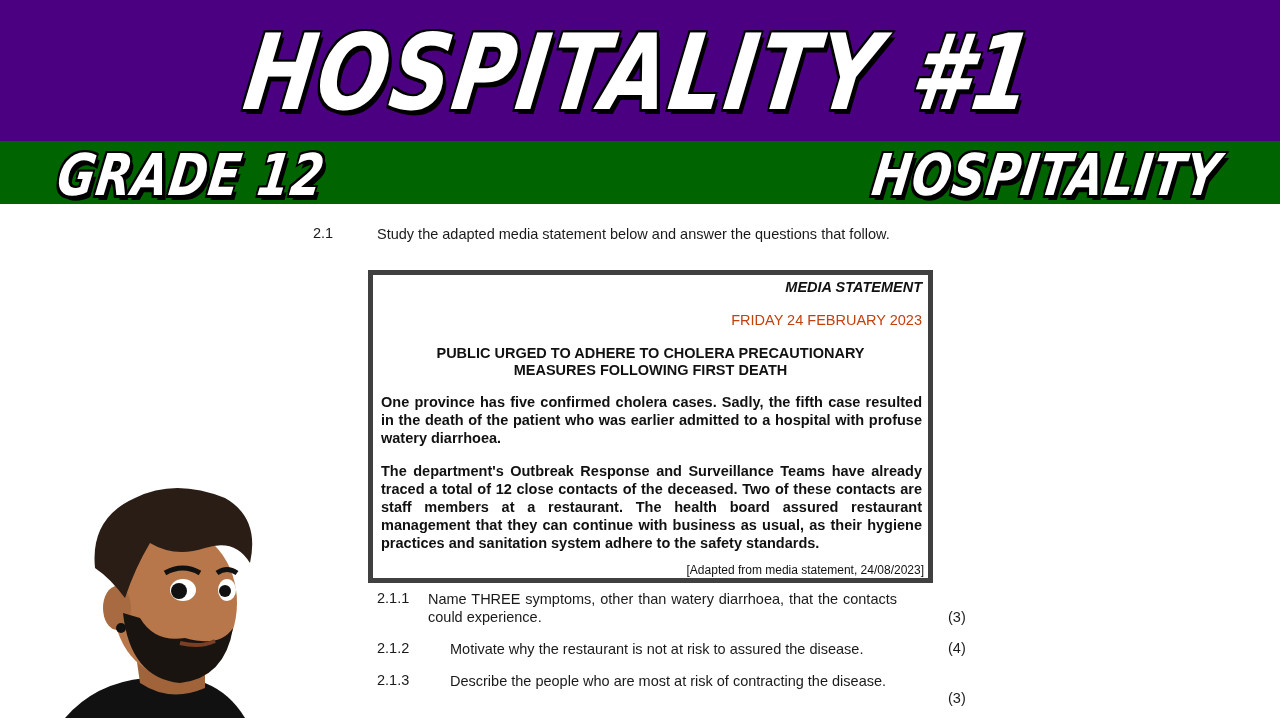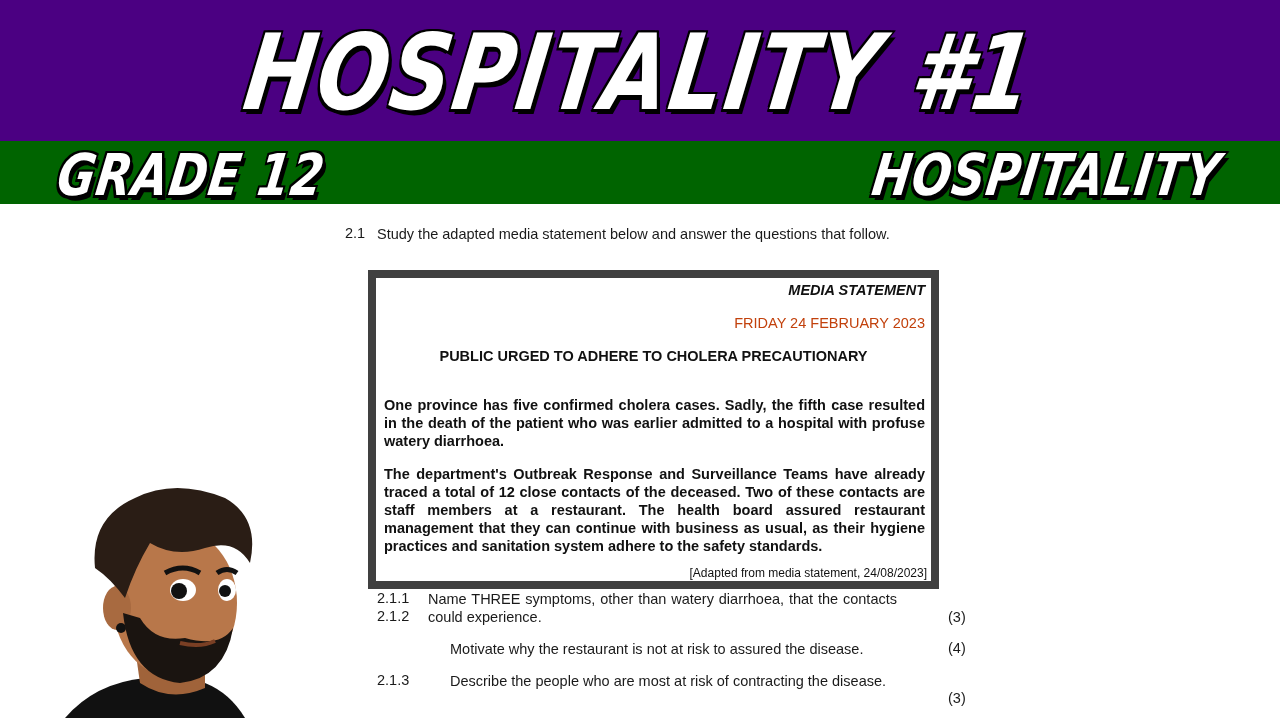--- a/index.html
+++ b/index.html
@@ -39,21 +39,21 @@
     position: absolute; font-size: 14.5px; color: #1a1a1a;
   }
   .qtext {
     position: absolute; font-size: 14.5px; color: #1a1a1a; line-height: 18px;
     text-align: justify; text-align-last: left;
   }
   .qmark { position: absolute; font-size: 14.5px; color: #1a1a1a; }
 
   .media-box {
     position: absolute; left: 368px; top: 270px; width: 555px; height: 303px;
-    border: 8px solid #404040; box-sizing: content-box;
+    border: 5px solid #404040; box-sizing: content-box;
   }
   .ms-title {
     position: absolute; right: 6px; top: 4px;
     font-weight: bold; font-style: italic; font-size: 14.5px; color: #111;
   }
   .ms-date {
     position: absolute; right: 6px; top: 37px; font-size: 14.5px; color: #c2410c;
   }
   .ms-headline {
     position: absolute; left: 0; right: 0; top: 70px;
@@ -74,41 +74,42 @@
 <body>
 
 <div class="banner-top">
   <div class="comic title">HOSPITALITY #1</div>
 </div>
 <div class="banner-bottom"></div>
 <div class="comic grade">GRADE 12</div>
 <div class="comic subject">HOSPITALITY</div>
 
 <div>
-  <div class="qnum" style="left:313px; top:225px;margin-left:32px;">2.1</div>
+  <div class="qnum" style="left:313px; top:225px;">2.1</div>
   <div class="qtext" style="left:377px; top:225px; width:542px;">Study the adapted media statement below and answer the questions that follow.</div>
 
   <div class="media-box">
     <div class="ms-title">MEDIA STATEMENT</div>
     <div class="ms-date">FRIDAY 24 FEBRUARY 2023</div>
     <div class="ms-headline">
       <div>PUBLIC URGED TO ADHERE TO CHOLERA PRECAUTIONARY</div>
+      <div>MEASURES FOLLOWING FIRST DEATH</div>
     </div>
     <div class="ms-para" style="top:118px;">One province has five confirmed cholera cases. Sadly, the fifth case resulted in the death of the patient who was earlier admitted to a hospital with profuse watery diarrhoea.</div>
     <div class="ms-para" style="top:187px;">The department's Outbreak Response and Surveillance Teams have already traced a total of 12 close contacts of the deceased. Two of these contacts are staff members at a restaurant. The health board assured restaurant management that they can continue with business as usual, as their hygiene practices and sanitation system adhere to the safety standards.</div>
     <div class="ms-source">[Adapted from media statement, 24/08/2023]</div>
   </div>
 
   <div>
     <div class="qnum" style="left:377px; top:590px;">2.1.1</div>
     <div class="qtext" style="left:428px; top:590px; width:469px;">Name THREE symptoms, other than watery diarrhoea, that the contacts could experience.</div>
     <div class="qmark" style="left:948px; top:609px;">(3)</div>
   </div>
   <div>
-    <div class="qnum" style="left:377px; top:608px;">2.1.2</div>
+    <div class="qnum" style="left:377px; top:640px;">2.1.2</div>
     <div class="qtext" style="left:450px; top:640px; width:480px;">Motivate why the restaurant is not at risk to assured the disease.</div>
     <div class="qmark" style="left:948px; top:640px;">(4)</div>
   </div>
   <div>
     <div class="qnum" style="left:377px; top:672px;">2.1.3</div>
     <div class="qtext" style="left:450px; top:672px; width:469px;">Describe the people who are most at risk of contracting the disease.</div>
     <div class="qmark" style="left:948px; top:690px;">(3)</div>
   </div>
 </div>
 

